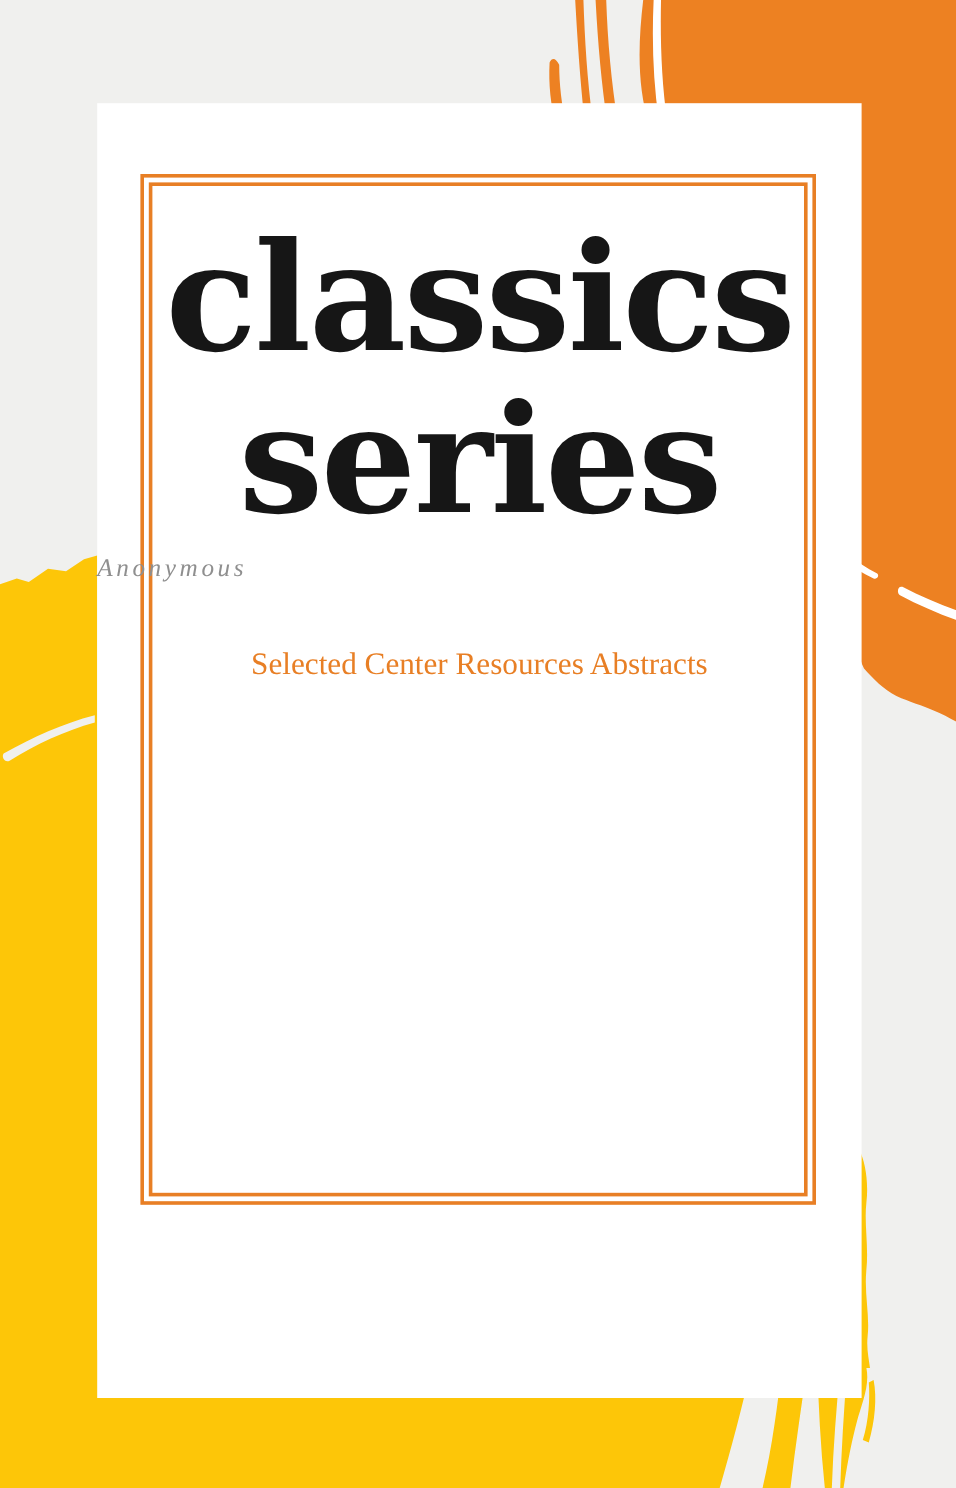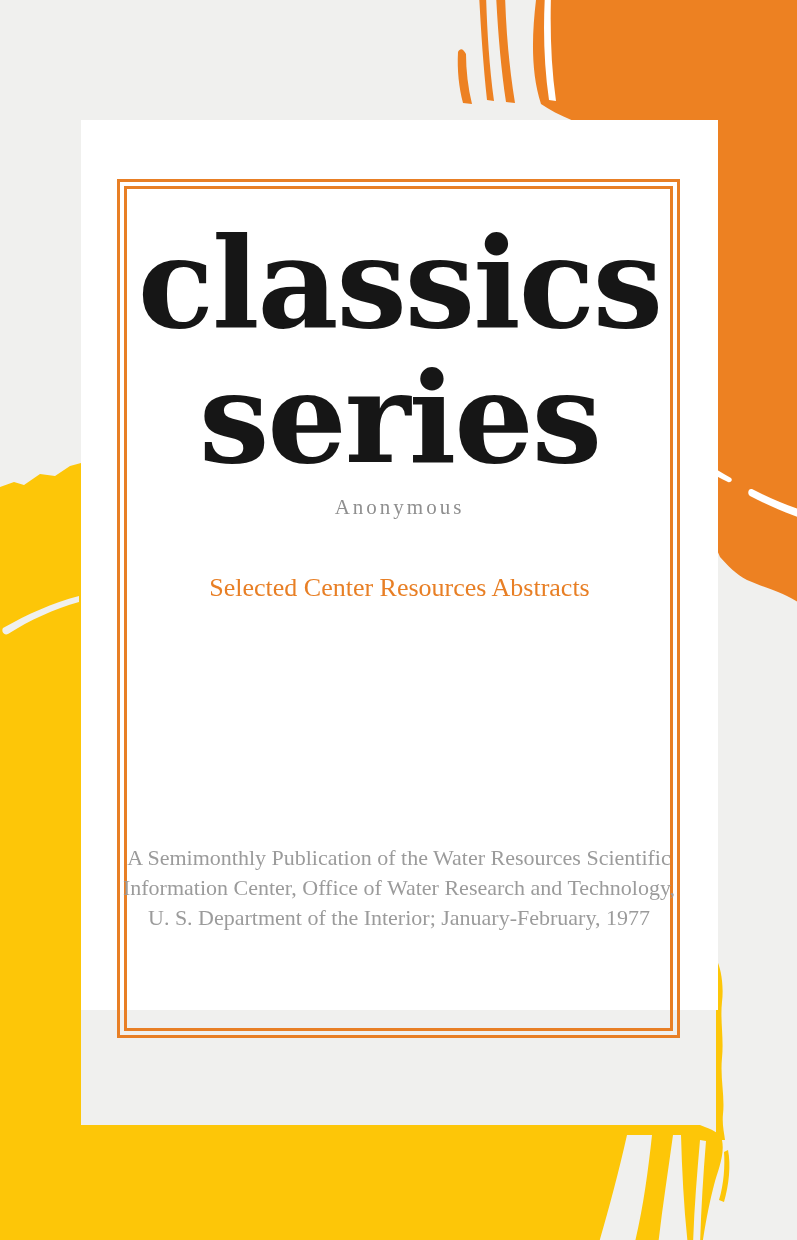--- a/index.html
+++ b/index.html
@@ -23,22 +23,22 @@
     width: 797px; height: 1240px;
     display: block;
   }
   .orange-fill { fill: var(--brush-orange, #ED8122); }
   .yellow-fill { fill: var(--brush-yellow, #FDC608); }
   .white-fill  { fill: var(--card-white, #FFFFFF); }
   .bg-fill     { fill: var(--background, #F0F0EE); }
 
   .card {
     position: absolute;
-    left: 81px; top: 120px;
-    width: 637px; height: 890px;
+    left: 81px; top: 86px;
+    width: 637px; height: 1079px;
     background: var(--card-white, #FFFFFF);
   }
   .frame {
     position: absolute;
     left: 36px; top: 59px;
     width: 563px; height: 859px;
     border: 3px solid var(--accent-orange, #E87F25);
     box-sizing: border-box;
   }
   .frame-inner {
@@ -57,21 +57,21 @@
     font-size: 125px;
     line-height: 1.08;
     letter-spacing: -2px;
     color: var(--title-black, #161616);
   }
   .title span { display: block; }
   .author {
     position: absolute;
     left: 0; right: 0;
     top: 375px;
-    text-align: center;
+    font-style: italic;
     font-size: 21px;
     letter-spacing: 3px;
     color: var(--author-gray, #8F8F8F);
   }
   .subtitle {
     position: absolute;
     left: 0; right: 0;
     top: 453px;
     text-align: center;
     font-size: 26px;
@@ -154,17 +154,16 @@
 
     <h1 class="title">
       <span>classics</span>
       <span>series</span>
     </h1>
 
     <div class="author">Anonymous</div>
 
     <div class="subtitle">Selected Center Resources Abstracts</div>
 
-    <p class="description">A Semimonthly Publication of the Water Resources Scientific Information Center, Office of Water Research and Technology, U. S. Department of the Interior; January-February, 1977</p>
 
   </div>
 
 </div>
 
 </body></html>

